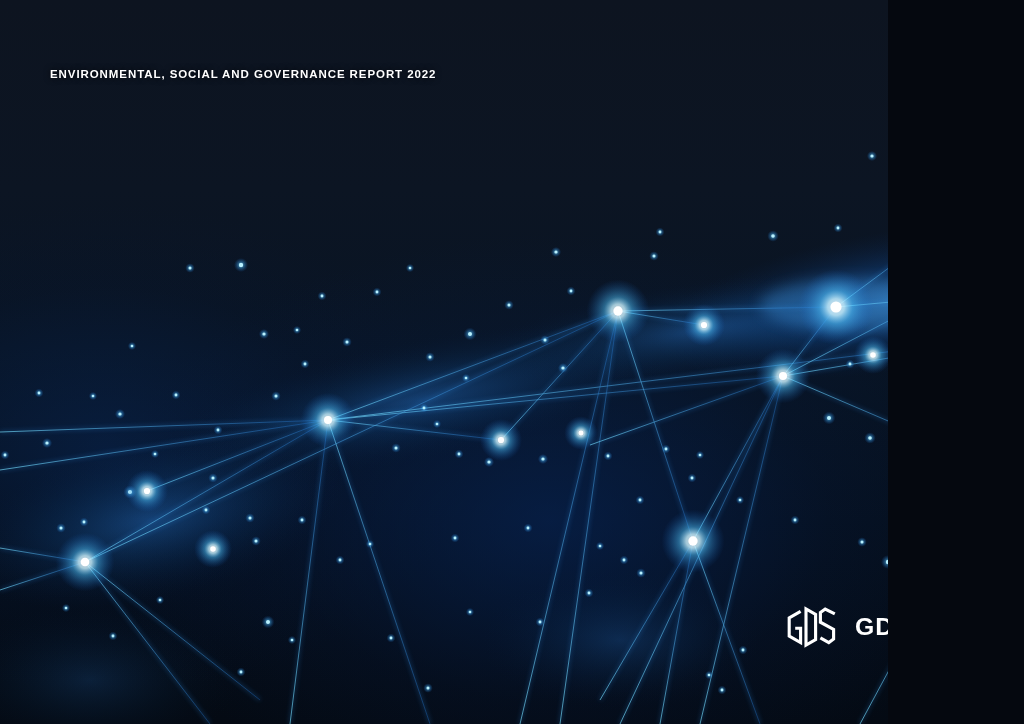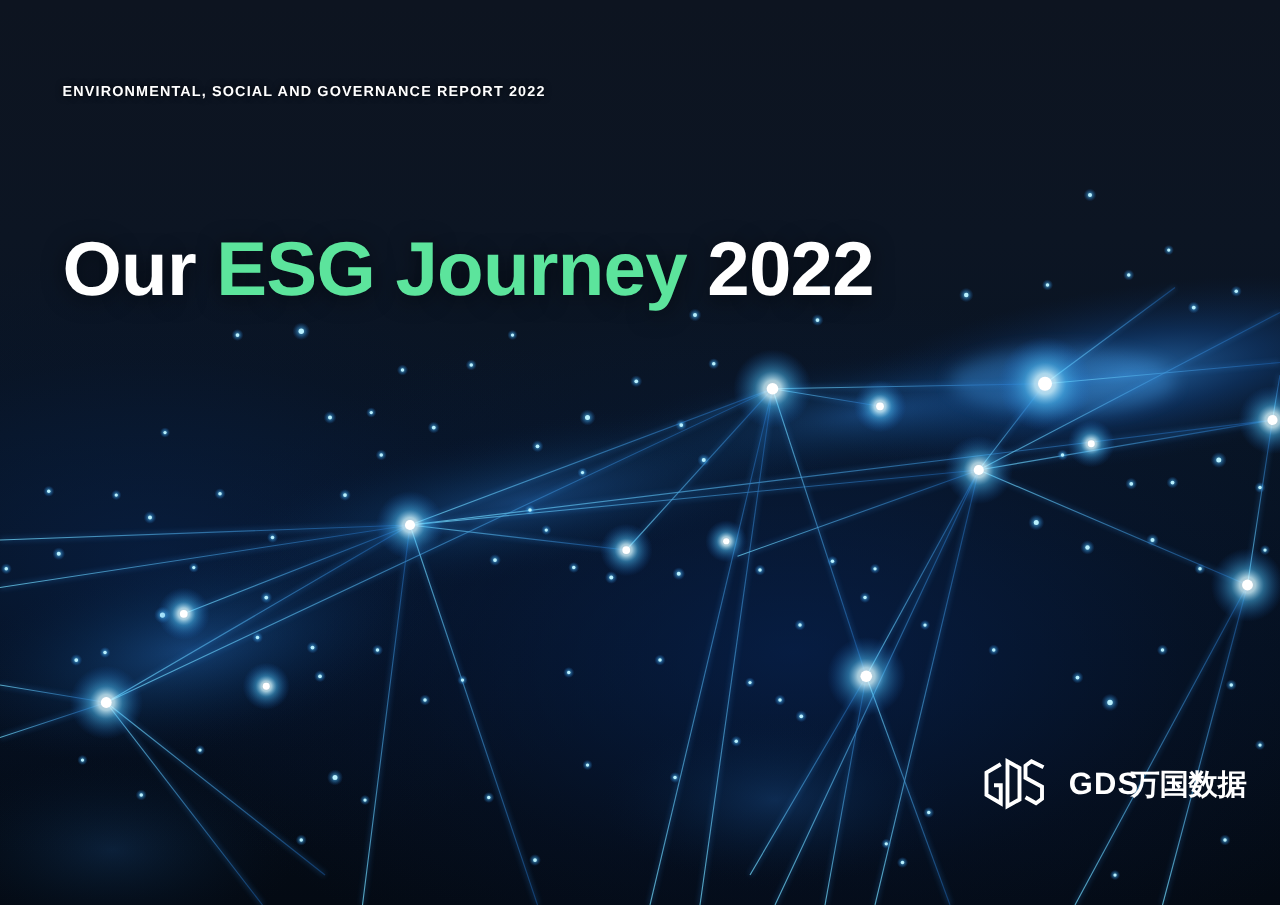--- a/index.html
+++ b/index.html
@@ -2,21 +2,21 @@
 <html><head>
 <meta charset="utf-8">
 <style>
   html, body {
     margin: 0;
     padding: 0;
     background: #05080f;
   }
   .page {
     position: relative;
-    width: 1024px;
+    width: 888px;
     height: 724px;
     overflow: hidden;
     background: #0d1420;
     font-family: "Liberation Sans", sans-serif;
   }
 
   
   .bg-base {
     position: absolute;
     inset: 0;
@@ -421,21 +421,20 @@
         <circle cx="873" cy="355" r="2.79" fill="#ffffff"></circle>
         <circle cx="213" cy="549" r="18.900000000000002" fill="url(#nodeGlow)" opacity="0.85"></circle>
         <circle cx="213" cy="549" r="2.79" fill="#ffffff"></circle>
         <circle cx="581" cy="433" r="16.8" fill="url(#nodeGlow)" opacity="0.85"></circle>
         <circle cx="581" cy="433" r="2.48" fill="#ffffff"></circle>
       </g>
   </svg>
 
   <div class="eyebrow">ENVIRONMENTAL, SOCIAL AND GOVERNANCE REPORT 2022</div>
 
-  <h1 class="title"><span>Our </span><span class="accent">ESG Journey</span><span> 2022</span></h1>
 
   <div class="logo">
     <svg class="logo-mark" viewBox="0 0 100 96">
       <g fill="none" stroke="#ffffff" stroke-width="5.2" stroke-linejoin="miter">
 
         <path d="M31 22 L12 33 L12 63 L31 74 L31 50 L22 50"></path>
 
         <path d="M40 18 L40 78 L56 69 L56 27 Z"></path>
 
         <path d="M88 26 L72 18 L64 24 L64 40 L86 52 L86 68 L78 74 L64 66"></path>

